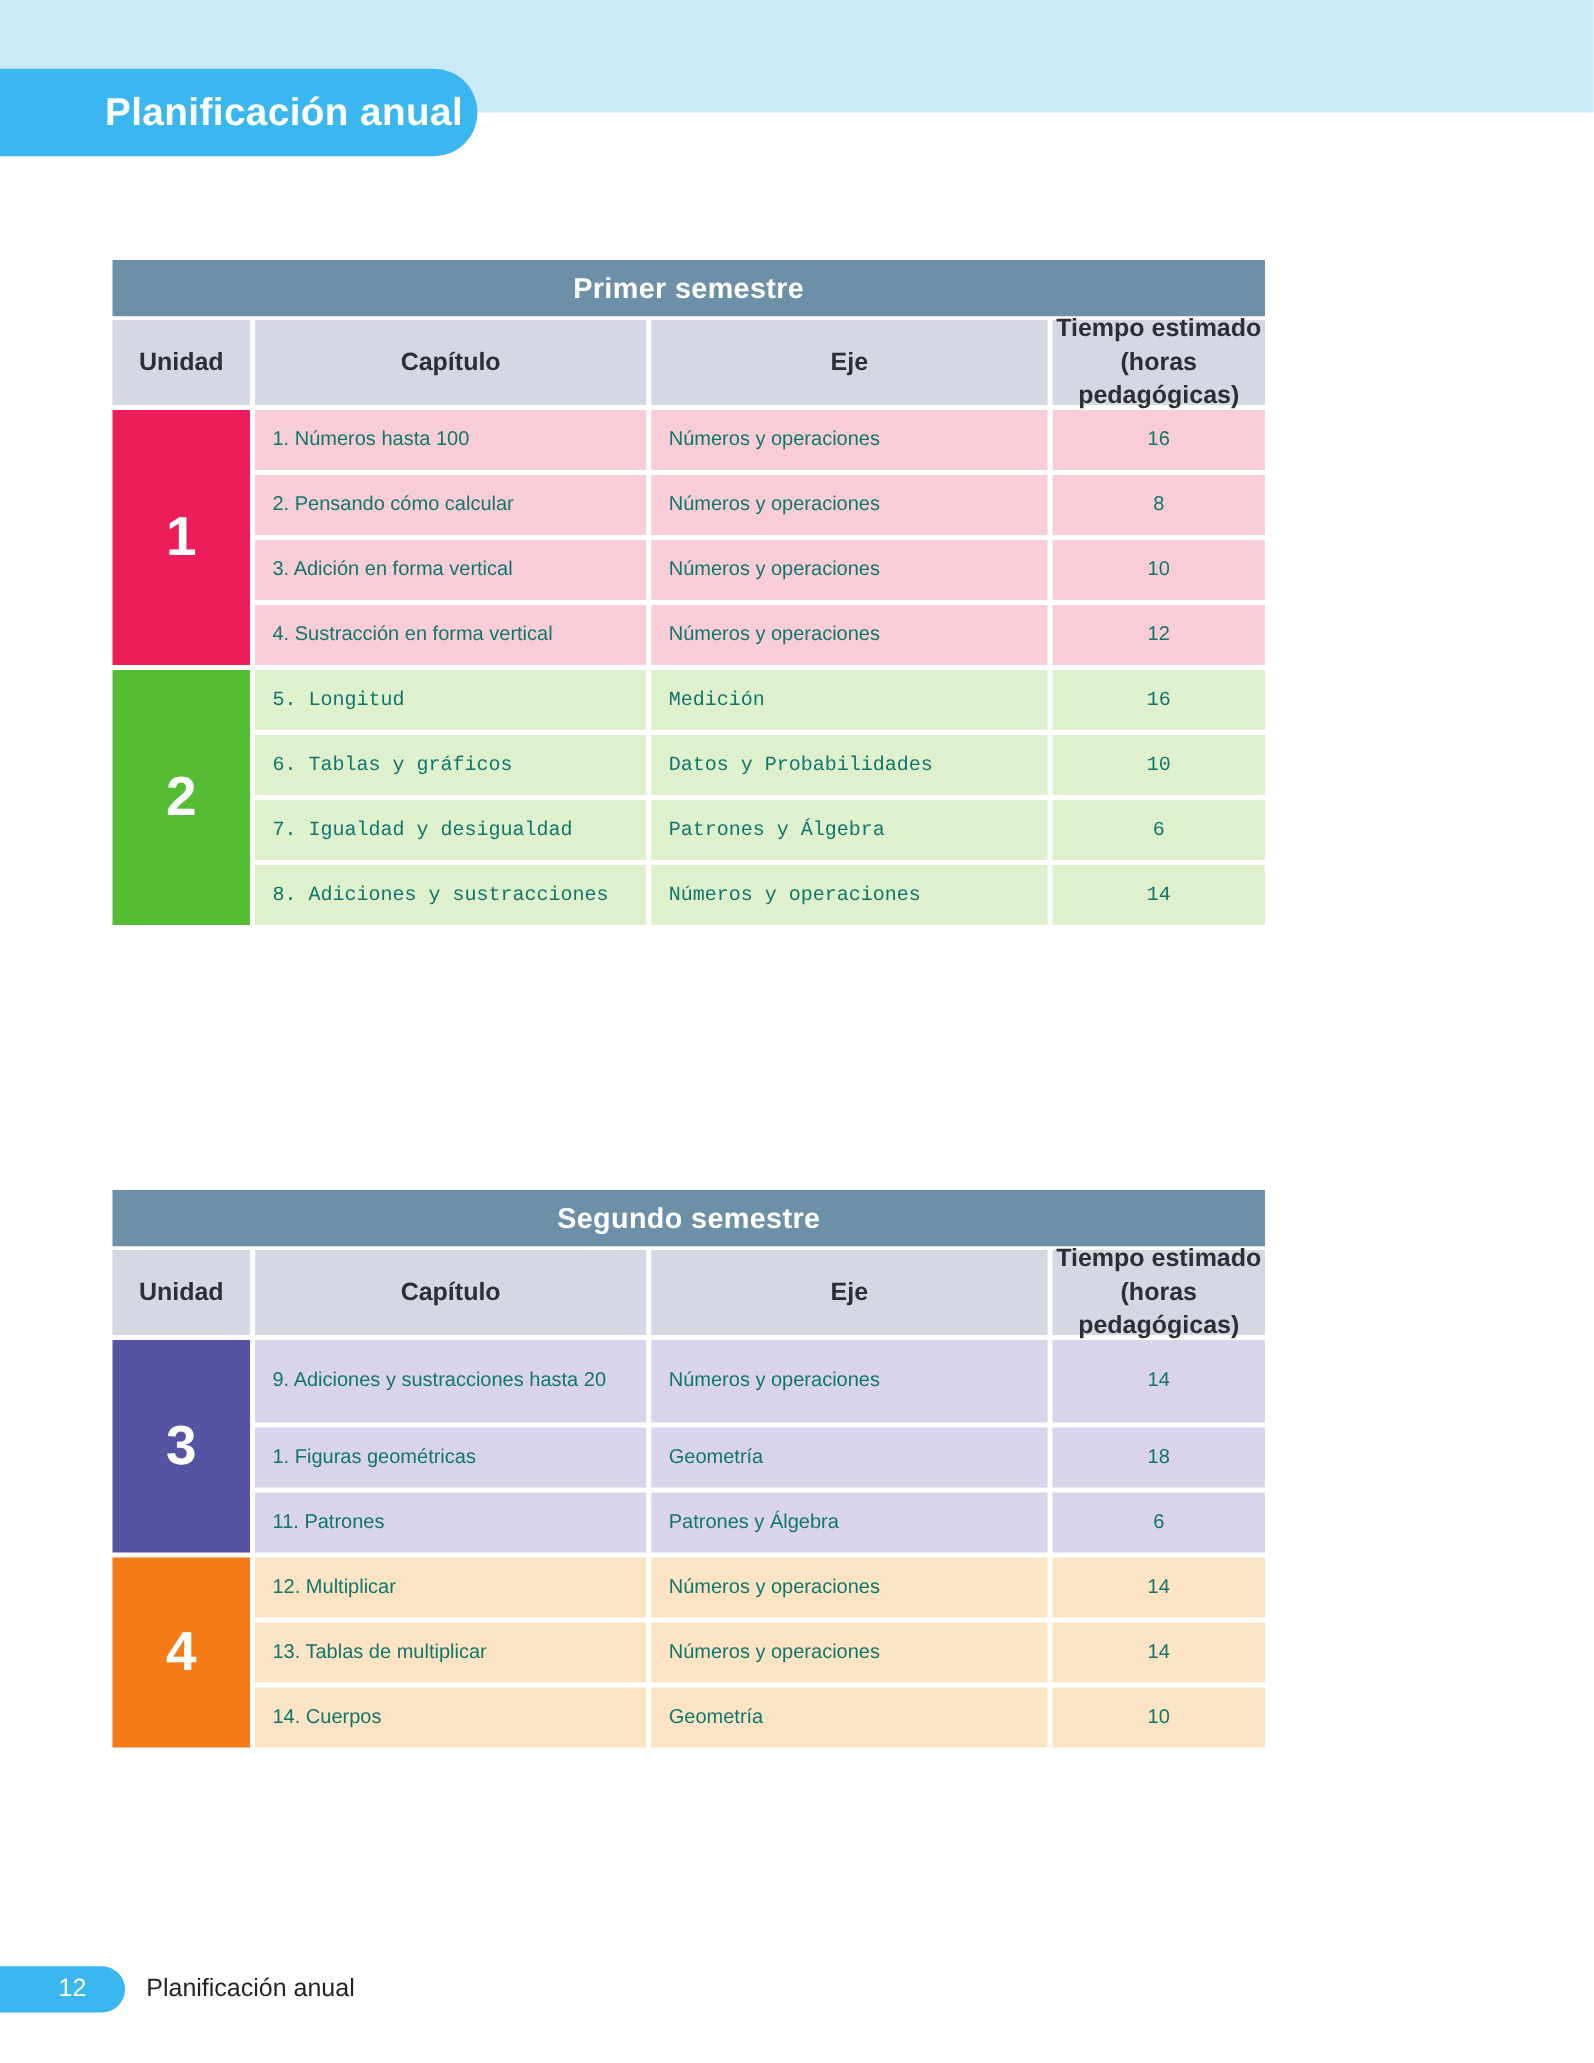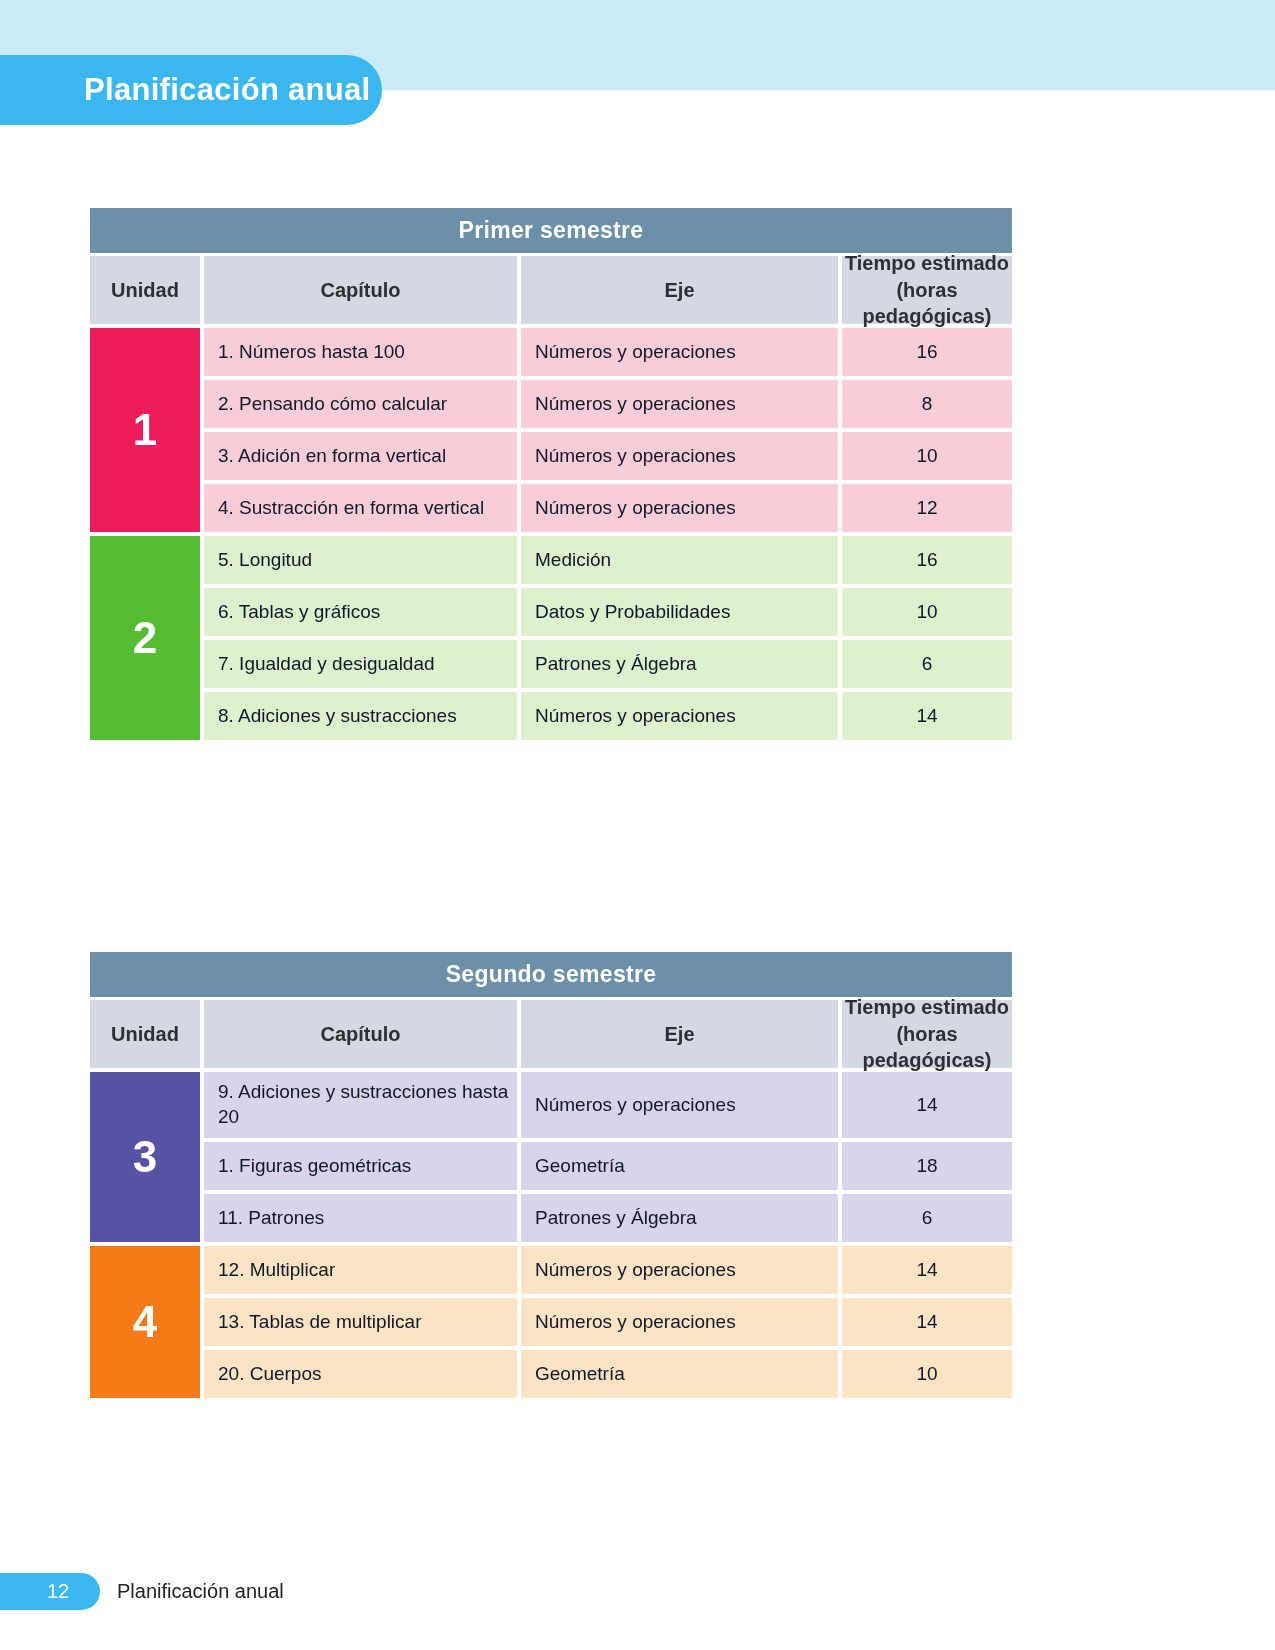--- a/index.html
+++ b/index.html
@@ -90,27 +90,27 @@
   .span3 { grid-row: span 3; }
   .u1 { background: var(--unit1); }
   .u2 { background: var(--unit2); }
   .u3 { background: var(--unit3); }
   .u4 { background: var(--unit4); }
 
   .cell {
     display: flex;
     align-items: center;
     padding: 0 6px 0 14px;
-    font-size: 19px;
-    color: #0f172a;
+    font-size: 16px;
+    color: #0f766e;
     line-height: 1.3;
   }
   .cell.num { justify-content: center; padding: 16px; }
   .r1 { background: var(--unit1-row); }
-  .r2 { background: var(--unit2-row); }
+  .r2 { background: var(--unit2-row); font-family: Liberation Mono, monospace; }
   .r3 { background: var(--unit3-row); }
   .r4 { background: var(--unit4-row); }
 
   
   .footer-pill {
     position: absolute;
     top: 1573px; left: 0;
     width: 100px; height: 37px;
     background: var(--title-pill);
     border-radius: 0 19px 19px 0;
@@ -208,21 +208,21 @@
       <div class="cell r3">Patrones y Álgebra</div>
       <div class="cell r3 num">6</div>
 
       <div class="unit u4 span3">4</div>
       <div class="cell r4">12. Multiplicar</div>
       <div class="cell r4">Números y operaciones</div>
       <div class="cell r4 num">14</div>
       <div class="cell r4">13. Tablas de multiplicar</div>
       <div class="cell r4">Números y operaciones</div>
       <div class="cell r4 num">14</div>
-      <div class="cell r4">20. Cuerpos</div>
+      <div class="cell r4">14. Cuerpos</div>
       <div class="cell r4">Geometría</div>
       <div class="cell r4 num">10</div>
     </div>
   </div>
 
   <div class="footer-pill">
     <span>12</span>
   </div>
   <div class="footer-label">Planificación anual</div>
 

